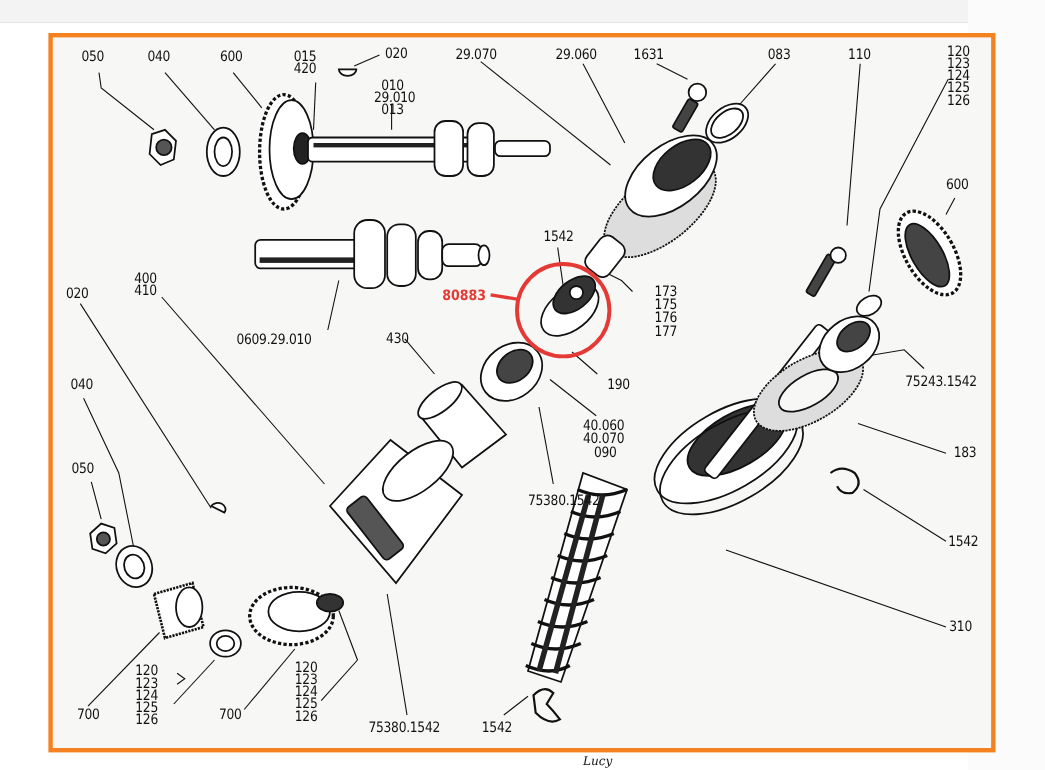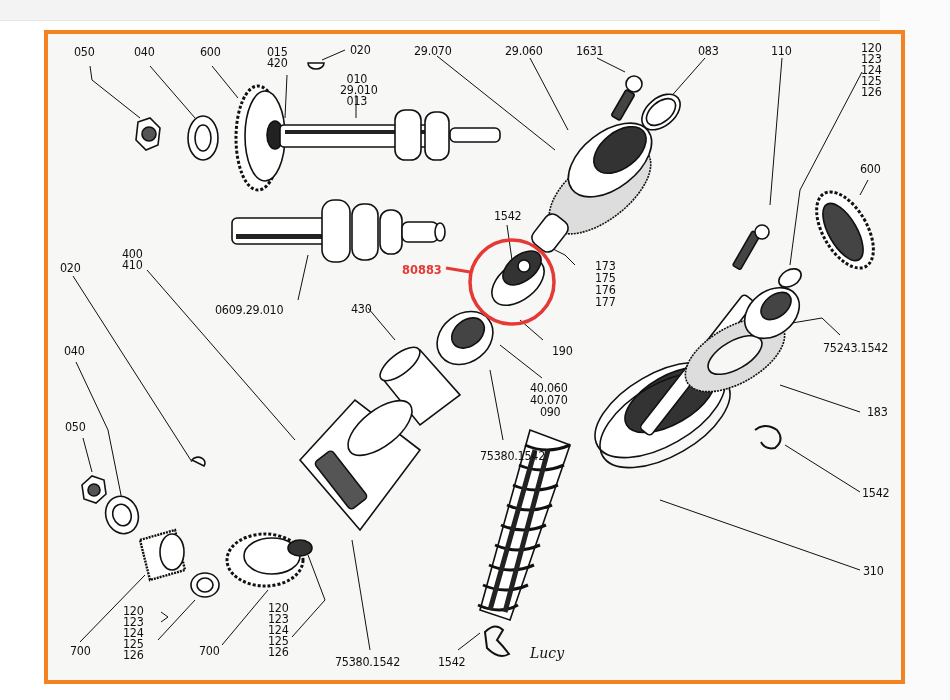--- a/index.html
+++ b/index.html
@@ -5,21 +5,21 @@
   html, body { margin:0; padding:0; }
   body { width:950px; height:700px; background:#ffffff; position:relative; overflow:hidden;
          font-family:"DejaVu Sans Condensed","DejaVu Sans",sans-serif; }
   .topstrip { position:absolute; left:0; top:0; width:880px; height:20px; background:#f3f3f3; border-bottom:1px solid #e6e6e6; }
   .rightstrip { position:absolute; left:880px; top:0; width:70px; height:700px; background:#fbfbfb; }
   .frame { position:absolute; left:44px; top:30px; width:853px; height:646px; border:4px solid #f58220; background:#f7f7f5; box-sizing:content-box; }
   .canvas { position:absolute; left:0; top:0; width:950px; height:700px; }
   .lbl { position:absolute; font-size:13px; line-height:12px; color:#111; white-space:pre; letter-spacing:-0.3px; font-family:"DejaVu Sans","Liberation Sans",sans-serif; transform:scaleX(0.86); transform-origin:left top; }
   .lbl.stack { line-height:11px; }
   .callout { position:absolute; font-size:13px; font-weight:bold; color:#e53935; font-family:"DejaVu Sans",sans-serif; transform:scaleX(0.88); transform-origin:left top; }
-  .sig { position:absolute; font-family:"DejaVu Serif",serif; font-style:italic; font-size:14px; color:#111; }
+  .sig { position:absolute; font-family:"DejaVu Serif",serif; font-style:italic; font-size:11px; color:#111;margin-top:40px; }
 </style>
 </head>
 <body>
 
 <div class="topstrip"></div>
 <div class="rightstrip"></div>
 <div class="frame"></div>
 
 <svg class="canvas" viewBox="0 0 950 700" xmlns="http://www.w3.org/2000/svg">
   <g stroke="#111" fill="none" stroke-width="1">

